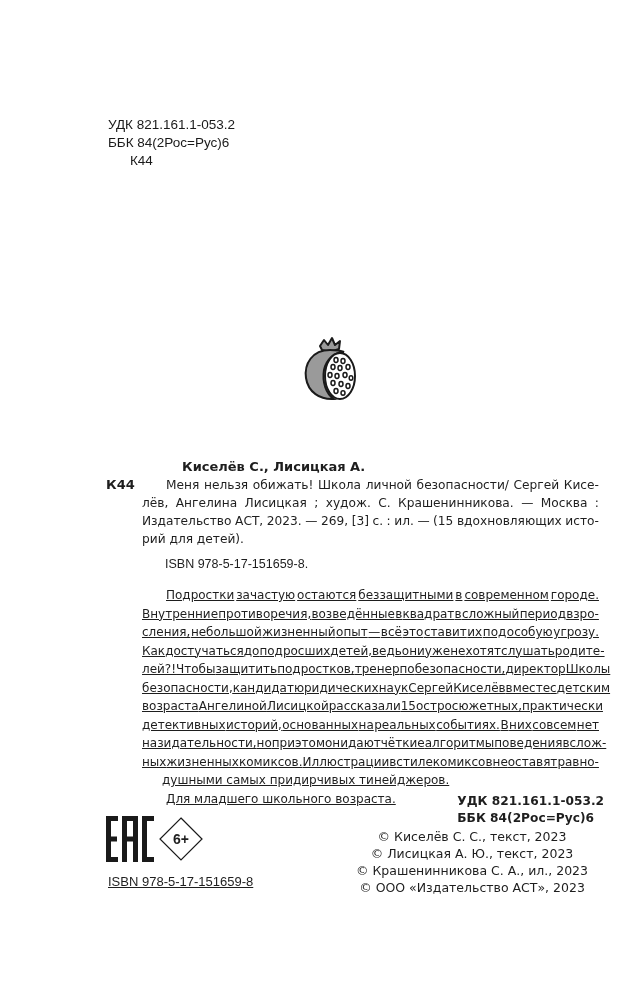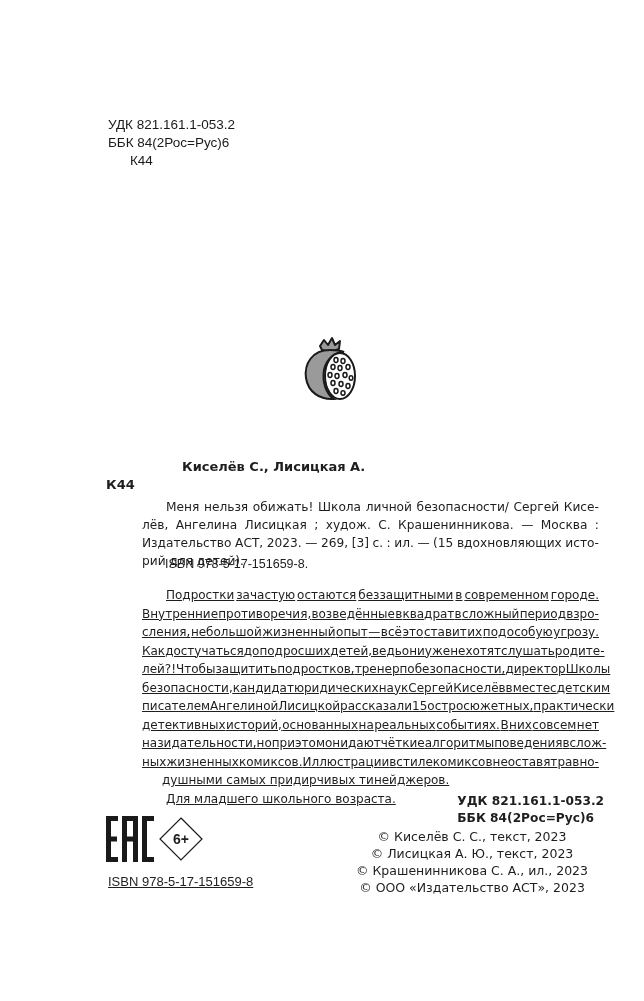--- a/index.html
+++ b/index.html
@@ -56,21 +56,21 @@
       <ellipse cx="48" cy="50" rx="2" ry="2.4"></ellipse>
       <ellipse cx="36" cy="55" rx="2" ry="2.4"></ellipse>
       <ellipse cx="43" cy="57" rx="2" ry="2.2"></ellipse>
     </g>
   </svg>
 </div>
 
 <div class="abs author">Киселёв С., Лисицкая А.</div>
 <div class="abs k44">К44</div>
 <div class="abs biblio">
-  <div style="padding-left:24px;margin-top:22px;">
+  <div style="padding-left:24px;">
       <span>Меня</span>
       <span>нельзя</span>
       <span>обижать!</span>
       <span>Школа</span>
       <span>личной</span>
       <span>безопасности/</span>
       <span>Сергей</span>
       <span>Кисе-</span>
     </div>
   <div>
@@ -171,21 +171,21 @@
       <span>кандидат</span>
       <span>юридических</span>
       <span>наук</span>
       <span>Сергей</span>
       <span>Киселёв</span>
       <span>вместе</span>
       <span>с</span>
       <span>детским</span>
     </div>
   <div class="ln">
-      <span>писателем</span>
+      <span>возраста</span>
       <span>Ангелиной</span>
       <span>Лисицкой</span>
       <span>рассказали</span>
       <span>15</span>
       <span>остросюжетных,</span>
       <span>практически</span>
     </div>
   <div class="ln">
       <span>детективных</span>
       <span>историй,</span>

